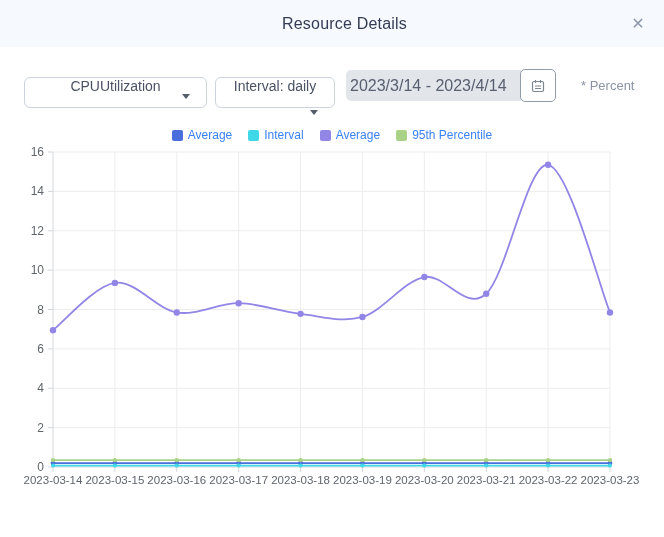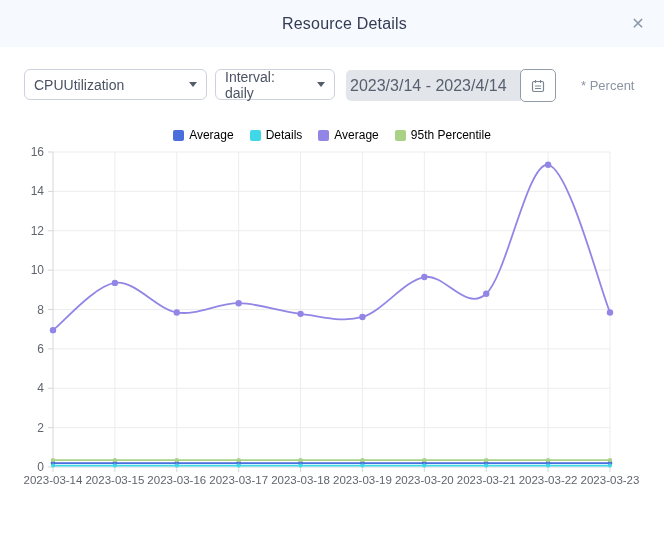--- a/index.html
+++ b/index.html
@@ -11,39 +11,39 @@
   .header { position:absolute; left:0; top:0; width:100%; height:47px;
     background:#f6f9fd; display:flex; align-items:center;justify-content:center; }
   .title { margin-left:25px; font-size:16px; font-weight:500; color:#343b55;
     letter-spacing:.2px; }
   .close-btn { position:absolute; right:14px; top:50%; transform:translateY(-50%);
     width:24px; height:24px; border:none; background:transparent; cursor:pointer;
     font-size:16px; color:#8d99ab; line-height:24px; text-align:center; }
 
   
   .controls { position:absolute; left:0; top:69px; width:100%; height:32px; }
-  .select { position:absolute; top:0; height:31px; background:#fff;
+  .select { position:absolute; top:8px; height:31px; background:#fff;
     border:1px solid #ccd3dc; border-radius:6px; display:flex; align-items:center;
-    padding:0 9px; font-size:14px; color:#4a5263; cursor:pointer; }
+    padding:0 16px; font-size:14px; color:#4a5263; cursor:pointer;flex-direction:column; }
   .select .caret { margin-left:auto; width:0; height:0; border-left:4px solid transparent;
     border-right:4px solid transparent; border-top:5px solid #555d6b; }
   .metric-select { left:24px; width:183px; }
   .interval-select { left:215px; width:120px;gap:16px; }
   .date-group { position:absolute; left:346px; top:0; display:flex; align-items:center; }
   .date-input { width:175px; height:31px; background:#e2e6eb; border:none;
     border-radius:5px 0 0 5px; padding:0 4px; font-size:16px; color:#586070;
     font-family:"Liberation Sans", sans-serif; }
   .cal-btn { width:36px; height:33px; margin-left:-1px; background:#fff;
     border:1px solid #939da9; border-radius:5px; display:flex; align-items:center;
     justify-content:center; cursor:pointer; }
   .unit-note { position:absolute; left:581px; top:9px; font-size:13px; color:#8b94a3; }
 
   
   .legend { position:absolute; left:0; top:128px; width:100%; display:flex;
-    justify-content:center; gap:16px; font-size:12px; color:#000000; }
+    justify-content:center; gap:16px; font-size:12px; color:#3b82f6; }
   .legend-item { display:flex; align-items:center; gap:5px; cursor:pointer; }
   .legend-swatch { width:11px; height:11px; border-radius:2px; display:inline-block; }
 
   
   .chart-wrap { position:absolute; left:0; top:145px; width:664px; height:360px; }
   svg text { font-family:"Liberation Sans", sans-serif; }
 </style>
 </head>
 <body>
 
@@ -78,21 +78,21 @@
     <div class="unit-note">* Percent</div>
   </div>
 
   <div class="legend" id="legend">
       <div class="legend-item">
         <span class="legend-swatch" style="background: rgb(74, 110, 219);"></span>
         <span>Average</span>
       </div>
       <div class="legend-item">
         <span class="legend-swatch" style="background: rgb(63, 216, 232);"></span>
-        <span>Details</span>
+        <span>Interval</span>
       </div>
       <div class="legend-item">
         <span class="legend-swatch" style="background: rgb(145, 134, 230);"></span>
         <span>Average</span>
       </div>
       <div class="legend-item">
         <span class="legend-swatch" style="background: rgb(169, 210, 135);"></span>
         <span>95th Percentile</span>
       </div>
     </div>

